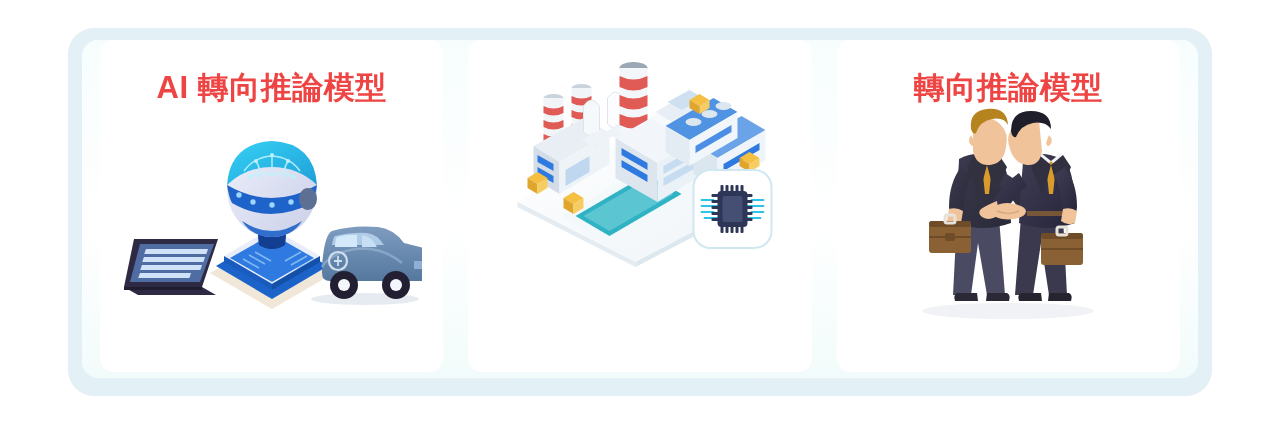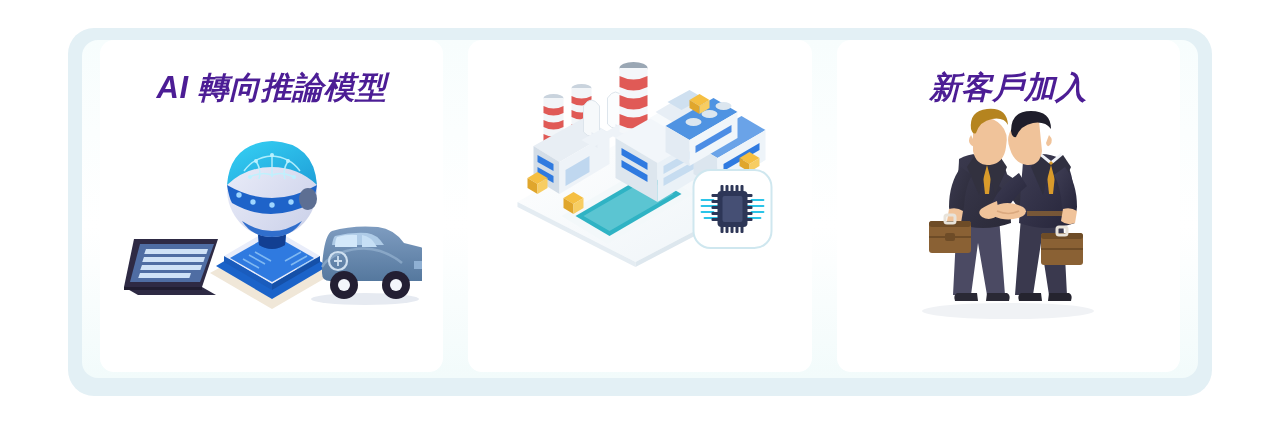--- a/index.html
+++ b/index.html
@@ -56,25 +56,24 @@
     border-radius: 14px;
     overflow: hidden;
     display: flex;
     flex-direction: column;
     align-items: center;
   }
   .card-title {
     margin-top: 32px;
     font-size: 31px;
     font-weight: bold;
-    color: #4c1d95;
+    color: #ef4444;
     letter-spacing: 0.5px;
     line-height: 1;
     white-space: nowrap;
-    font-style: italic;
   }
   .art {
     position: relative;
     flex: 1 1 auto;
     width: 100%;
   }
   .art svg { display: block; }
   .art-svg {
     position: absolute;
     left: 50%;
@@ -369,21 +368,21 @@
               <rect x="247" y="164" width="8" height="3" rx="1"></rect>
             </g>
             <rect x="220" y="137" width="30" height="36" rx="4" fill="#2d3657"></rect>
             <rect x="225" y="142" width="20" height="26" rx="2" fill="#454f74"></rect>
           </g>
         </svg>
       </div>
     </div>
 
     <div class="card">
-      <div class="card-title">新客戶加入</div>
+      <div class="card-title">轉向推論模型</div>
       <div class="art">
         <svg id="art-deal" class="art-svg" width="230" height="230" viewBox="0 0 230 230">
           <defs>
             <linearGradient id="suitA" x1="0" y1="0" x2="1" y2="1">
               <stop offset="0" stop-color="#3b3a4f"></stop>
               <stop offset="1" stop-color="#2a2937"></stop>
             </linearGradient>
             <linearGradient id="suitB" x1="0" y1="0" x2="1" y2="1">
               <stop offset="0" stop-color="#3f3e55"></stop>
               <stop offset="1" stop-color="#26253a"></stop>

